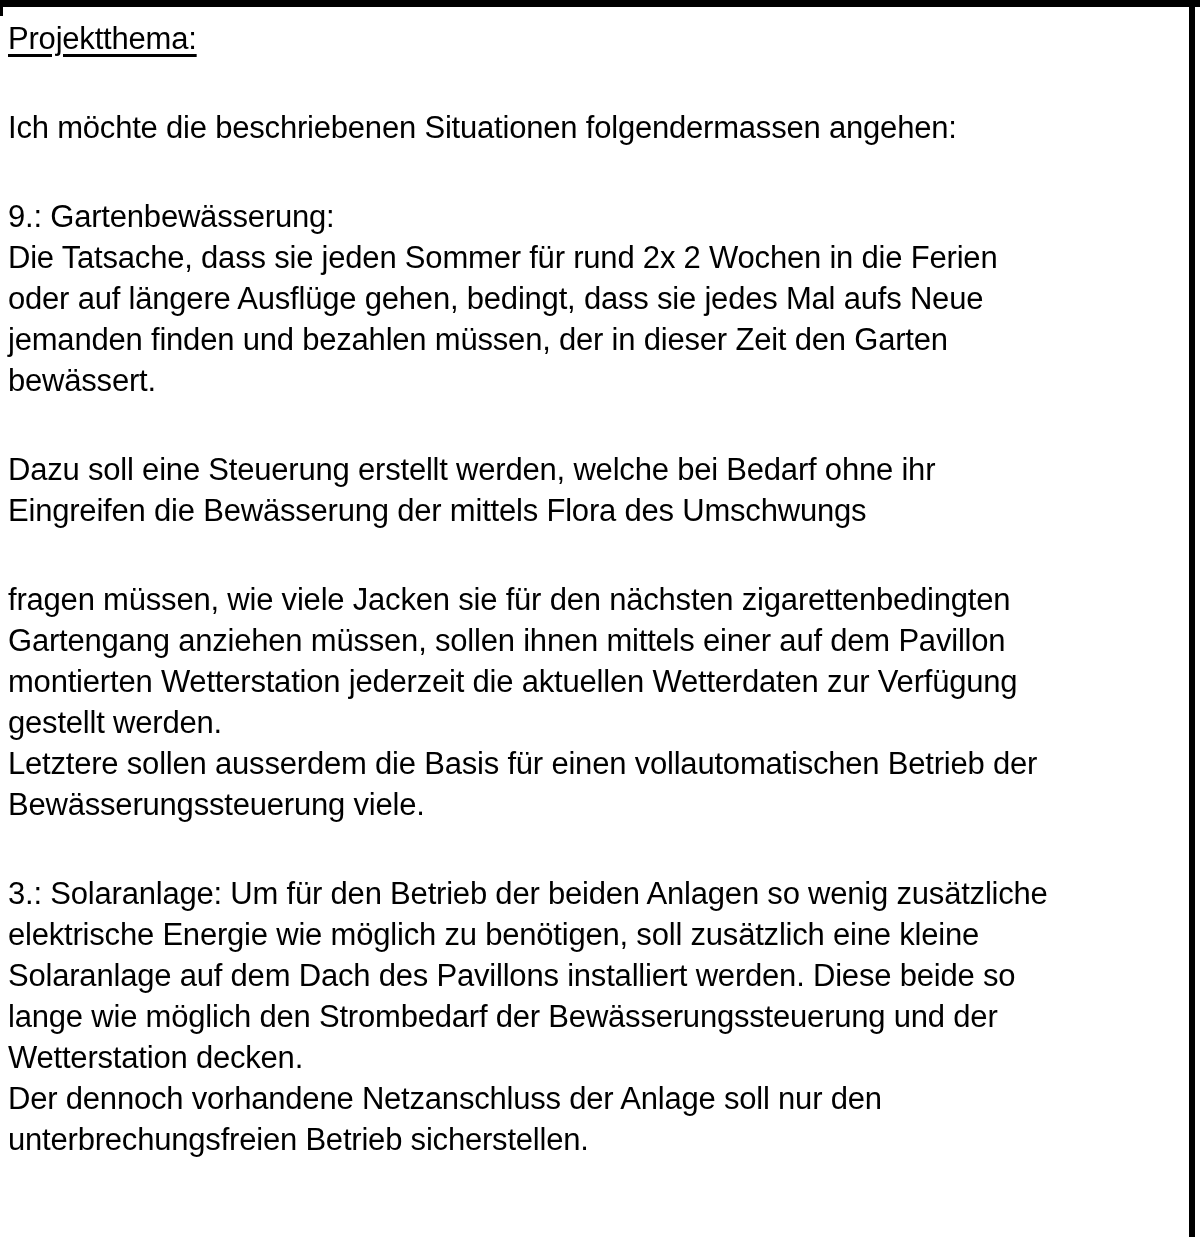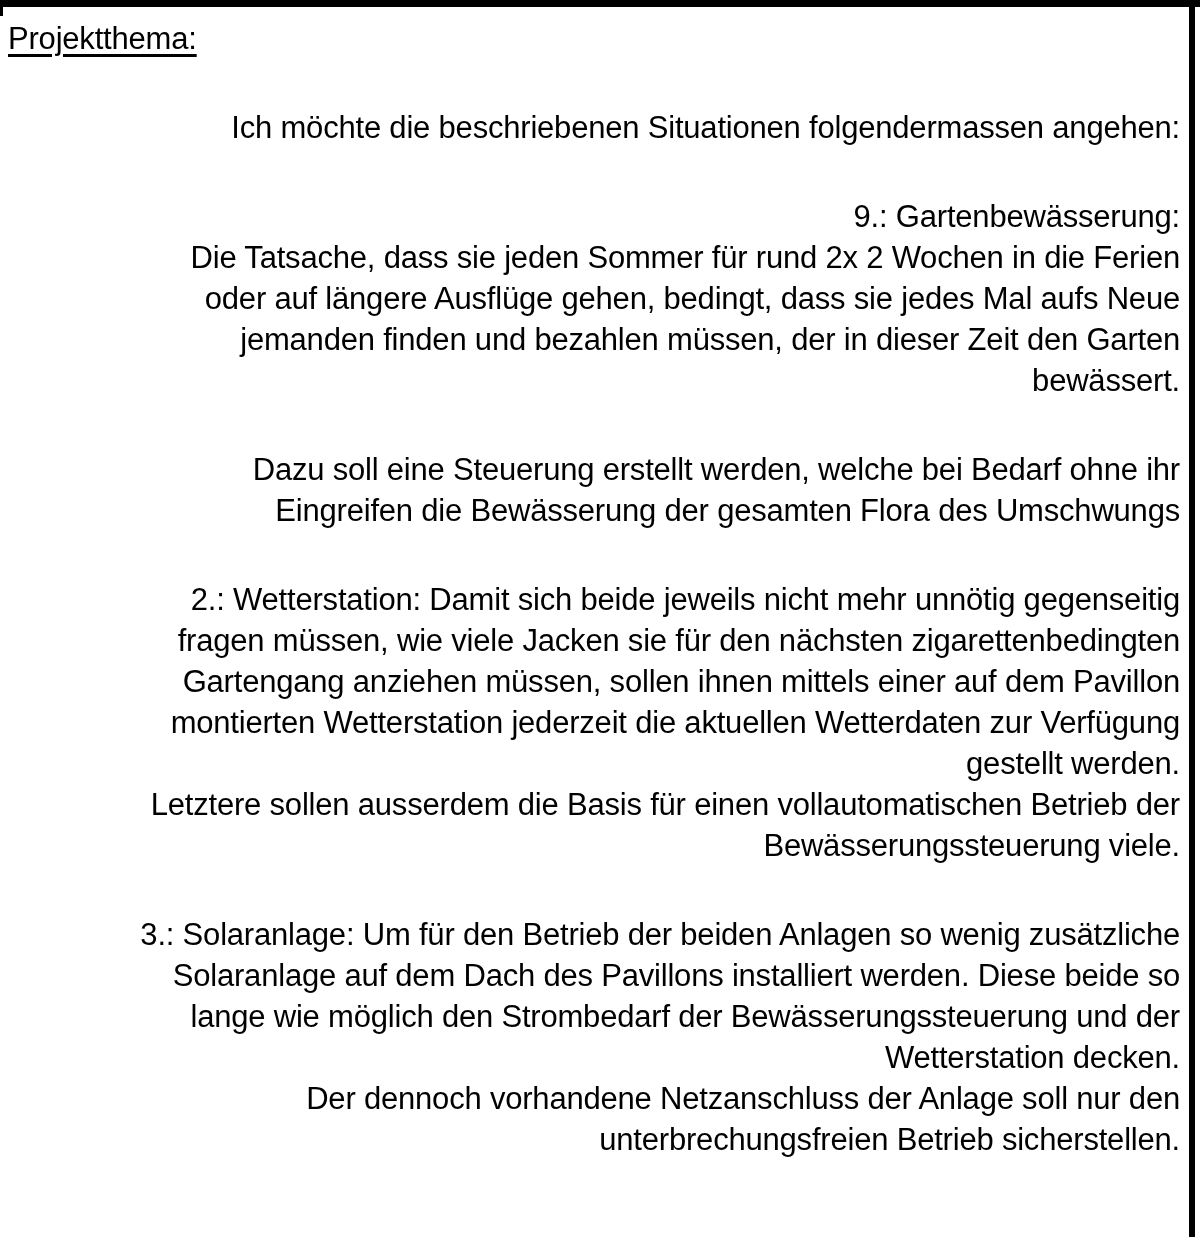--- a/index.html
+++ b/index.html
@@ -52,21 +52,20 @@
     font-size: 31px;
     white-space: nowrap;
     letter-spacing: -0.2px;
   }
   .heading {
     text-decoration: underline;
     text-underline-offset: 5px;
   }
   .para {
     margin-top: 48px;
-    text-align: right;
   }
 </style>
 </head>
 <body>
 
 <div class="page">
   <div class="top-border"></div>
   <div class="left-border-stub"></div>
   <div class="right-border"></div>
   <div class="content">
@@ -77,33 +76,33 @@
         </div>
         <div class="para">
           <div class="line">9.: Gartenbewässerung:</div>
           <div class="line">Die Tatsache, dass sie jeden Sommer für rund 2x 2 Wochen in die Ferien</div>
           <div class="line">oder auf längere Ausflüge gehen, bedingt, dass sie jedes Mal aufs Neue</div>
           <div class="line">jemanden finden und bezahlen müssen, der in dieser Zeit den Garten</div>
           <div class="line">bewässert.</div>
         </div>
         <div class="para">
           <div class="line">Dazu soll eine Steuerung erstellt werden, welche bei Bedarf ohne ihr</div>
-          <div class="line">Eingreifen die Bewässerung der gesamten Flora des Umschwungs</div>
+          <div class="line">Eingreifen die Bewässerung der mittels Flora des Umschwungs</div>
         </div>
         <div class="para">
-          <div class="line">2.: Wetterstation: Damit sich beide jeweils nicht mehr unnötig gegenseitig</div>
           <div class="line">fragen müssen, wie viele Jacken sie für den nächsten zigarettenbedingten</div>
           <div class="line">Gartengang anziehen müssen, sollen ihnen mittels einer auf dem Pavillon</div>
           <div class="line">montierten Wetterstation jederzeit die aktuellen Wetterdaten zur Verfügung</div>
           <div class="line">gestellt werden.</div>
           <div class="line">Letztere sollen ausserdem die Basis für einen vollautomatischen Betrieb der</div>
           <div class="line">Bewässerungssteuerung viele.</div>
         </div>
         <div class="para">
           <div class="line">3.: Solaranlage: Um für den Betrieb der beiden Anlagen so wenig zusätzliche</div>
+          <div class="line">elektrische Energie wie möglich zu benötigen, soll zusätzlich eine kleine</div>
           <div class="line">Solaranlage auf dem Dach des Pavillons installiert werden. Diese beide so</div>
           <div class="line">lange wie möglich den Strombedarf der Bewässerungssteuerung und der</div>
           <div class="line">Wetterstation decken.</div>
           <div class="line">Der dennoch vorhandene Netzanschluss der Anlage soll nur den</div>
           <div class="line">unterbrechungsfreien Betrieb sicherstellen.</div>
         </div>
       </div>
   </div>
 </div>
 

